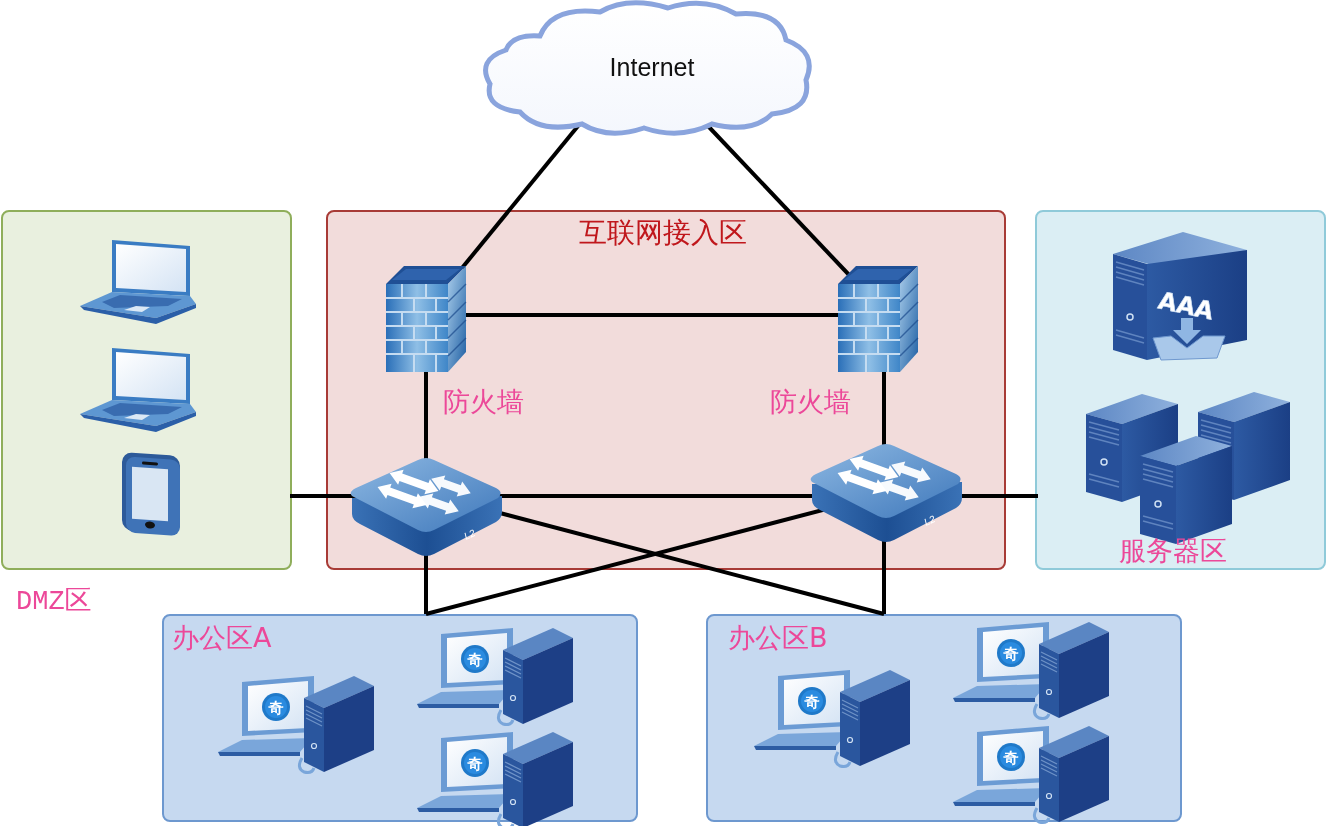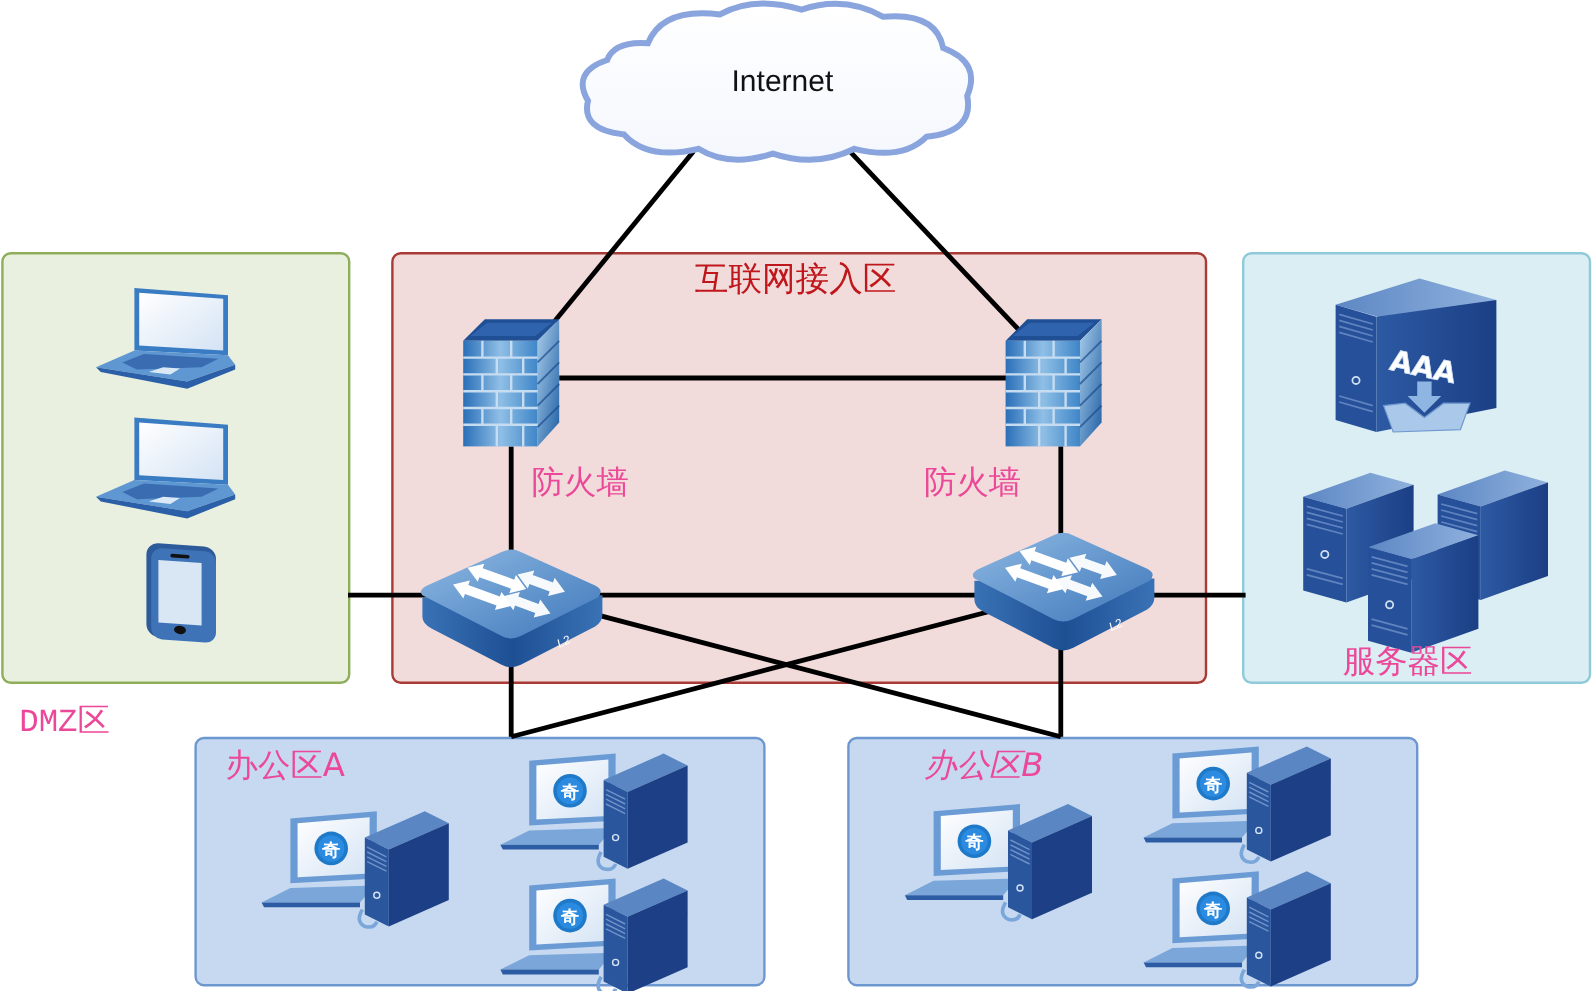--- a/index.html
+++ b/index.html
@@ -251,14 +251,14 @@
     <use href="#sym-pc"></use>
     <text x="58" y="37" text-anchor="middle" font-size="15" font-weight="bold" fill="#fff">奇</text>
   </g>
 </svg>
 
 <div class="label" style="left:555px; top:214px; color:#c0171c; font-size:28px;margin-left:24px;">互联网接入区</div>
 <div class="label" style="left:443px; top:384px;">防火墙</div>
 <div class="label" style="left:770px; top:384px;">防火墙</div>
 <div class="label" style="left:16px; top:539px; font-family:Liberation Mono, monospace;margin-top:43px;">DMZ区</div>
 <div class="label" style="left:1119px; top:533px;">服务器区</div>
-<div class="label" style="left:188px; top:620px;">办公区A</div>
-<div class="label" style="left:770px; top:620px;font-style:italic;">办公区B</div>
+<div class="label" style="left:172px; top:620px;">办公区A</div>
+<div class="label" style="left:728px; top:620px;">办公区B</div>
 
 </body></html>

